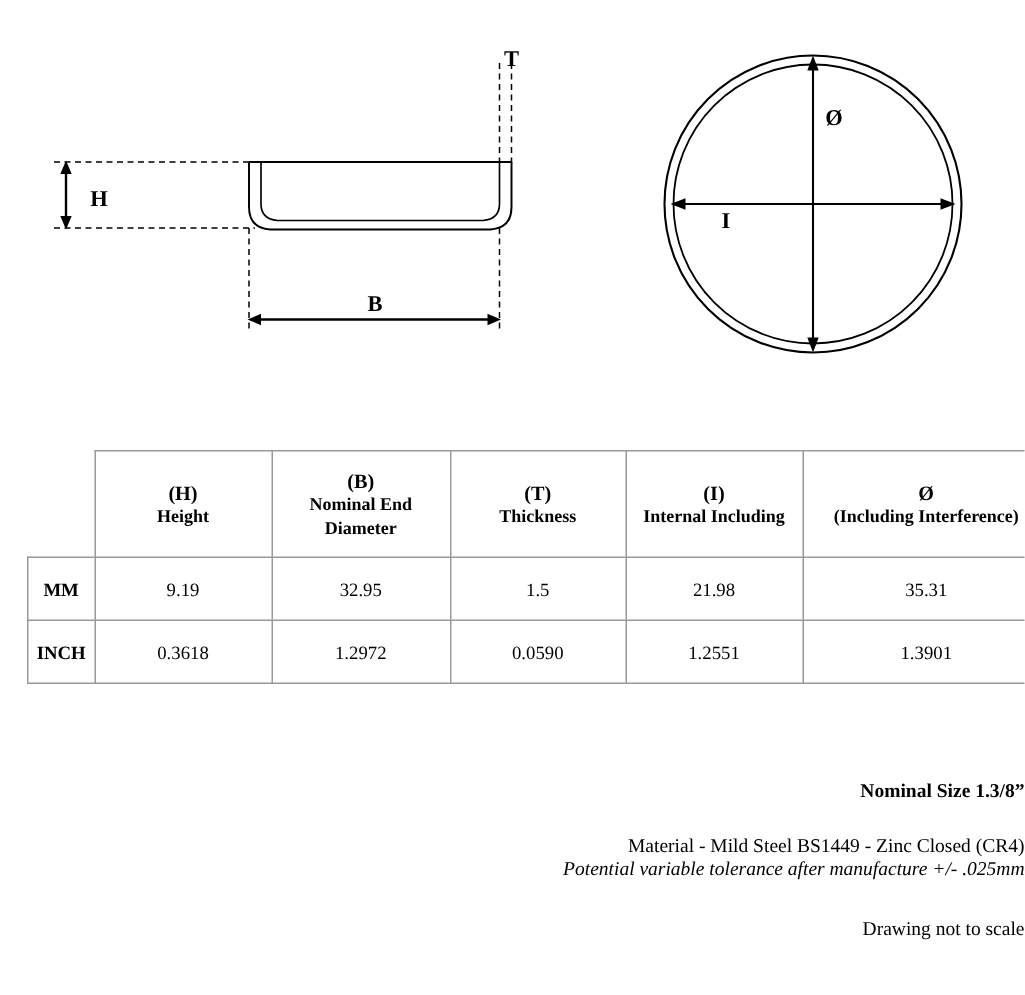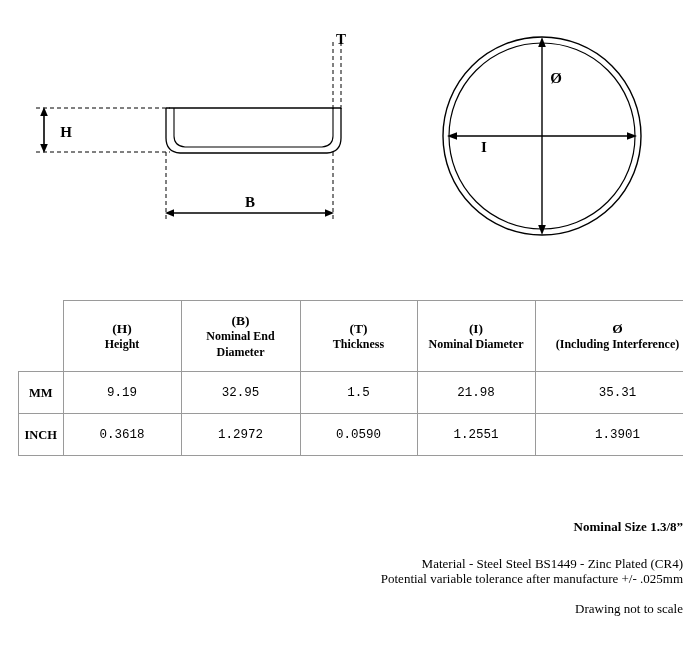--- a/index.html
+++ b/index.html
@@ -77,21 +77,20 @@
     font-weight: bold;
     font-size: 12px;
     display: block;
   }
   .unit-label {
     font-weight: bold;
     font-size: 12.5px;
   }
   .value-cell {
     font-size: 13px;
-    font-family: Liberation Mono, monospace;
   }
 
   
   #notes {
     position: absolute;
     left: 0;
     top: 520px;
     width: 683px;
     text-align: center;
   }
@@ -105,21 +104,22 @@
     font-size: 13px;
     margin-bottom: 23px;
   }
   #notes .note-diameter {
     margin-bottom: 26px;
   }
   #notes .note-material {
     margin-bottom: 2px;
   }
   #notes .note-tolerance {
-    margin-bottom: 16px;
+    margin-bottom: 26px;
+    font-style: italic;
   }
 </style>
 </head>
 <body>
 
 <div id="drawings">
   <svg width="683" height="265" viewBox="0 0 683 265">
 
     <g>
 
@@ -180,21 +180,21 @@
       <td class="col-b">
         <span class="hdr-code">(B)</span>
         <span class="hdr-desc">Nominal End Diameter</span>
       </td>
       <td class="col-t">
         <span class="hdr-code">(T)</span>
         <span class="hdr-desc">Thickness</span>
       </td>
       <td class="col-i">
         <span class="hdr-code">(I)</span>
-        <span class="hdr-desc">Nominal Diameter</span>
+        <span class="hdr-desc">Internal Including</span>
       </td>
       <td class="col-d">
         <span class="hdr-code">Ø</span>
         <span class="hdr-desc">(Including Interference)</span>
       </td>
     </tr>
 
     <tr class="data-row">
       <td class="col-label">
         <span class="unit-label">MM</span>
@@ -214,16 +214,16 @@
       <td class="col-b value-cell">1.2972</td>
       <td class="col-t value-cell">0.0590</td>
       <td class="col-i value-cell">1.2551</td>
       <td class="col-d value-cell">1.3901</td>
     </tr>
   </tbody>
 </table>
 
 <div id="notes">
   <div class="note note-title">Nominal Size 1.3/8”</div>
-  <div class="note note-material">Material - Steel Steel BS1449 - Zinc Plated (CR4)</div>
+  <div class="note note-material">Material - Mild Steel BS1449 - Zinc Closed (CR4)</div>
   <div class="note note-tolerance">Potential variable tolerance after manufacture +/- .025mm</div>
   <div class="note note-scale">Drawing not to scale</div>
 </div>
 
 </body></html>

